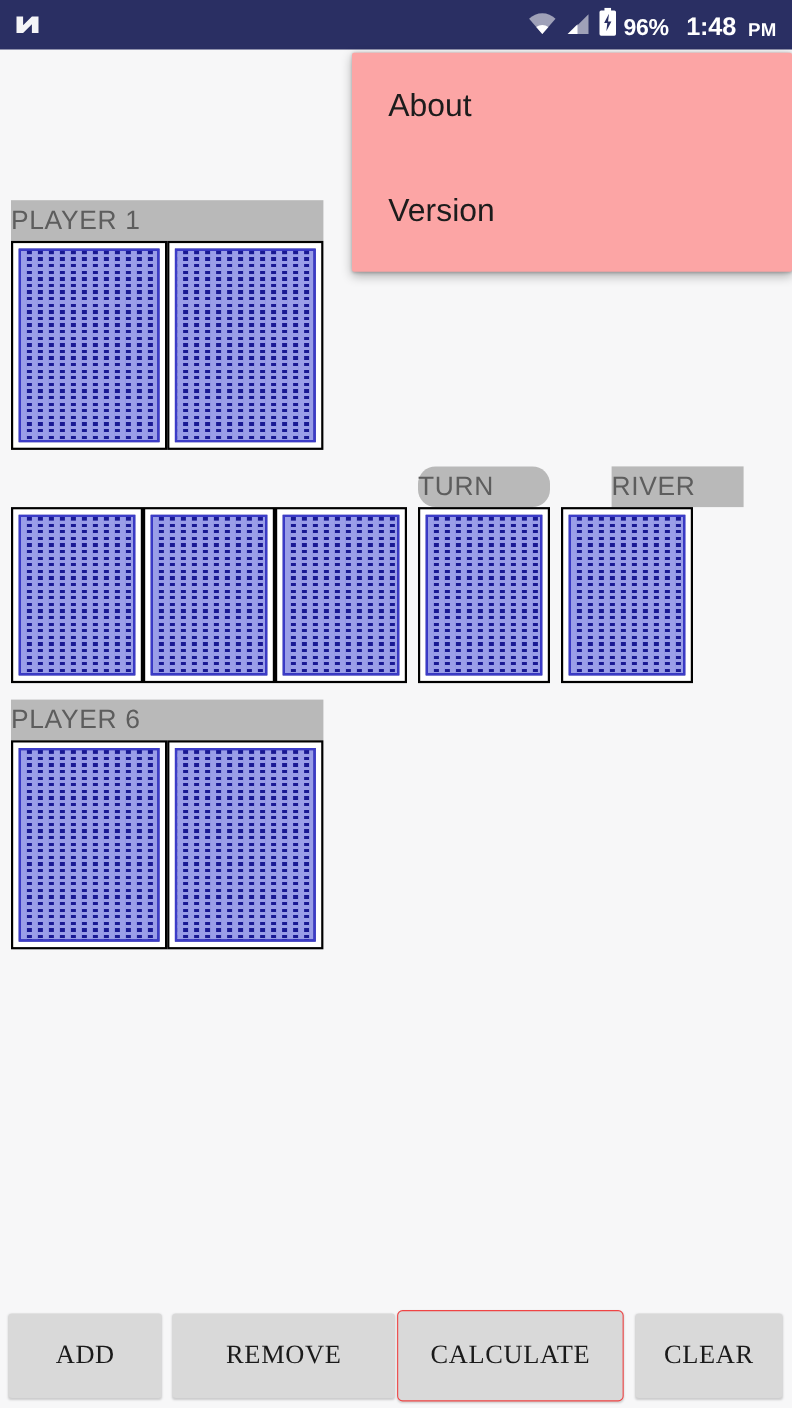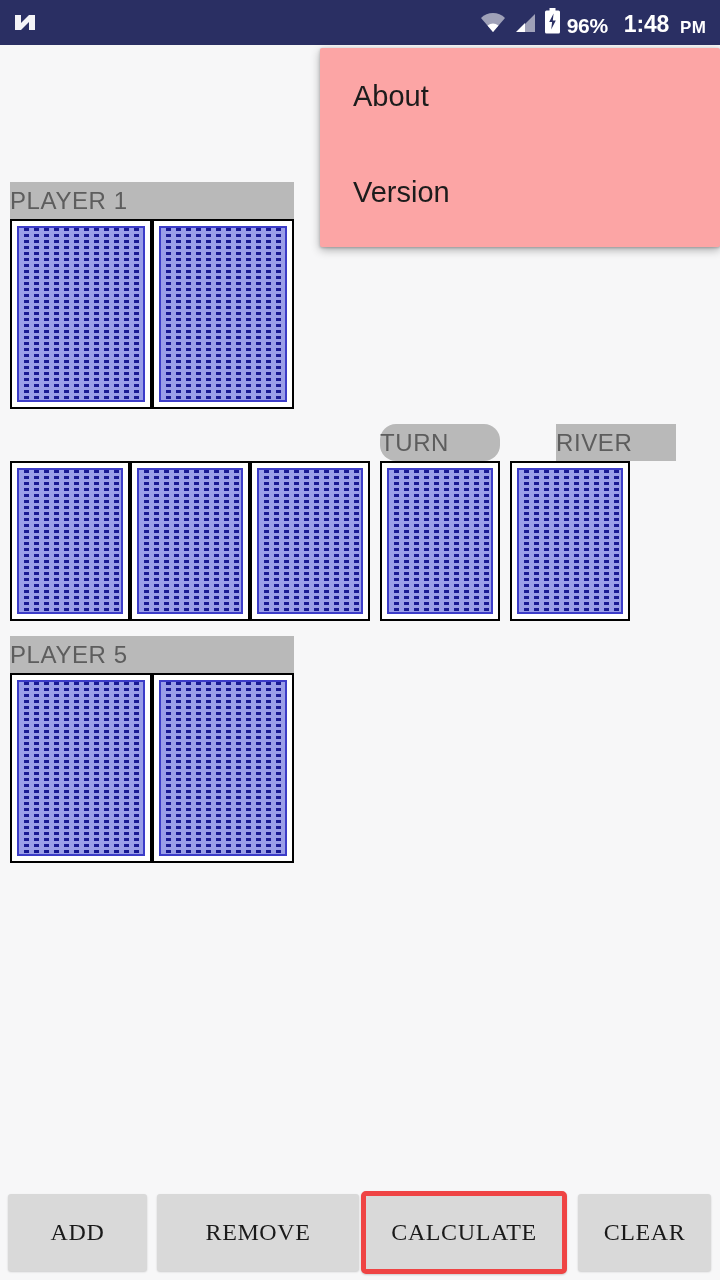--- a/index.html
+++ b/index.html
@@ -137,21 +137,21 @@
     border:none; border-radius:3px;
     color:#1a1a1a; font-size:24px; letter-spacing:0.6px;
     font-family:Liberation Serif, serif;
     height:77px;
     box-shadow:0 1px 2px rgba(0,0,0,0.18);
     display:flex; align-items:center; justify-content:center;
   }
   .btn-add     { position:absolute; left:8px;   width:139px; }
   .btn-remove  { position:absolute; left:157px; width:202px; }
   .btn-calc    { position:absolute; left:361px; width:206px;
-                 border:5px solid #ef4444; border-radius:5px; height:83px; }
+                 border:1px solid #ef4444; border-radius:5px; height:83px; }
   .btn-clear   { position:absolute; left:578px; width:133px; }
 </style>
 </head>
 <body>
 
 <div class="screen">
 
   <div class="statusbar">
     <span class="nlogo">
       <svg width="30" height="30" viewBox="0 0 30 30">
@@ -243,21 +243,21 @@
   </div>
   <div class="river-cards">
     <div class="card">
       <div class="card-inner">
         <div class="card-face"></div>
       </div>
     </div>
   </div>
 
   <div class="hdr p2-hdr">
-    <span>PLAYER 5</span>
+    <span>PLAYER 6</span>
   </div>
   <div class="p2-cards">
     <div class="card">
       <div class="card-inner">
         <div class="card-face"></div>
       </div>
     </div>
     <div class="card">
       <div class="card-inner">
         <div class="card-face"></div>

